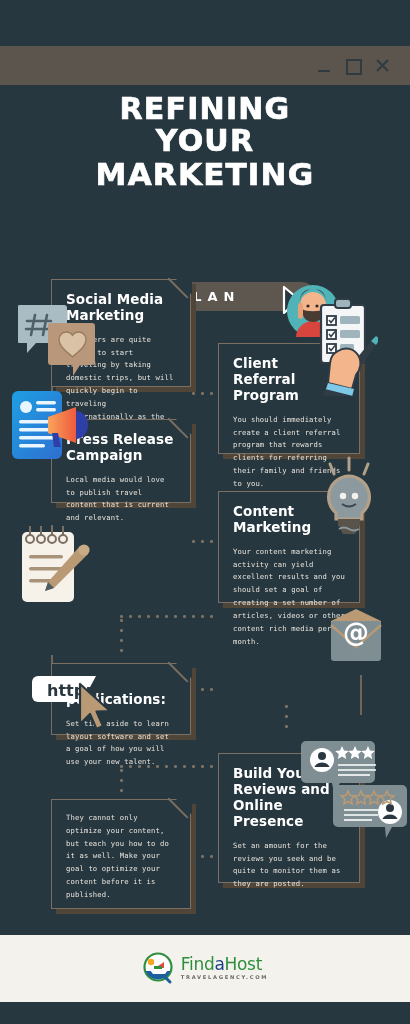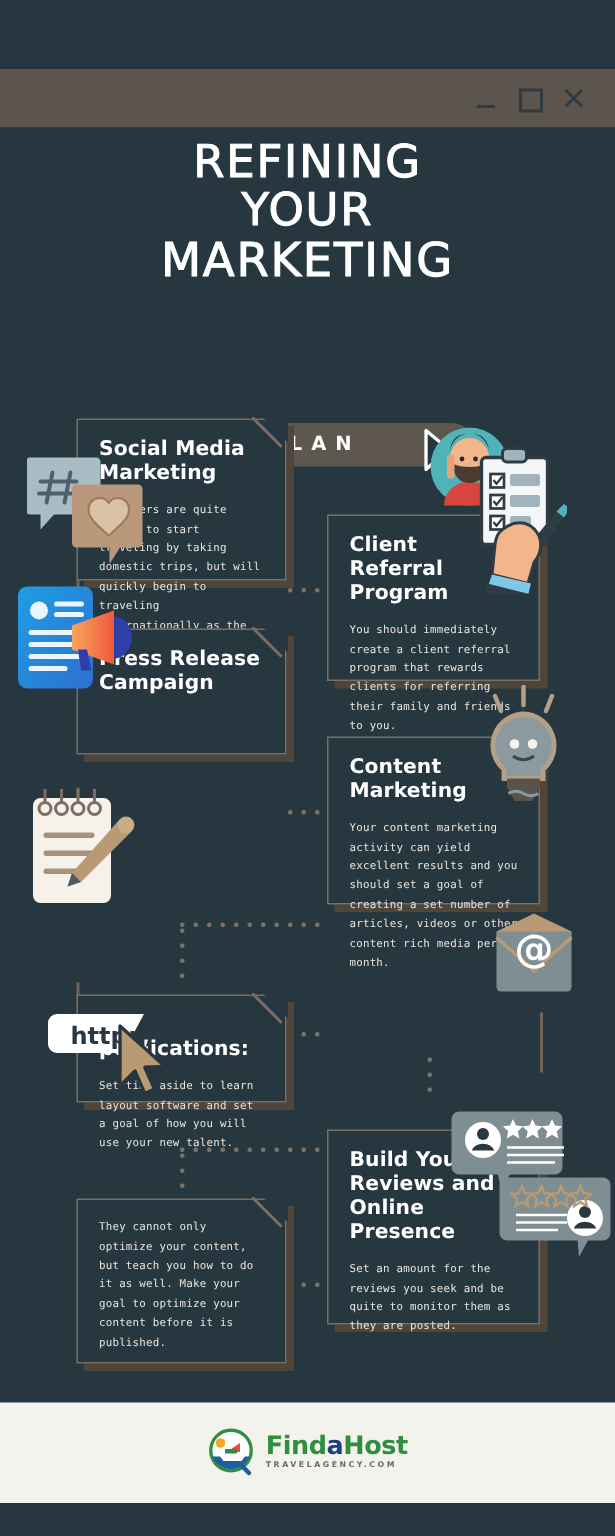--- a/index.html
+++ b/index.html
@@ -60,21 +60,21 @@
     overflow: hidden;
   }
 
   
   .hero {
     position: absolute; left: 0; top: 8px; width: 410px;
     text-align: center;
   }
   .hero h1 {
     font-family: "DejaVu Sans", sans-serif;
-    font-weight: 400;
+    font-weight: 700;
     color: #ffffff;
     font-size: 30px;
     line-height: 1.08;
     letter-spacing: 1.2px;
     text-transform: uppercase;
     -webkit-text-stroke: 0.7px #ffffff;
   }
   .hero h1 .l2 { font-size: 30px; display: block; }
   .hero h1 .l3 { font-size: 31px; display: block; }
 
@@ -150,21 +150,21 @@
     background: #f4f2ed;
     display: flex; align-items: center; justify-content: center;
   }
   .strip-bottom {
     position: absolute; left: 0; top: 1002px;
     width: 410px; height: 22px;
     background: #263740;
   }
   .logo { display: flex; align-items: center; gap: 5px; }
   .logo-text { display: flex; flex-direction: column; line-height: 1; }
-  .logo-main { font-size: 17px; font-weight: 700; letter-spacing: -0.3px; }
+  .logo-main { font-size: 17px; font-weight: 400; letter-spacing: -0.3px; }
   .logo-main .c1 { color: #2f8f3e; }
   .logo-main .c2 { color: #1d3f86; }
   .logo-main .c3 { color: #2f8f3e; }
   .logo-sub {
     font-size: 5.2px; letter-spacing: 1.7px; color: #6a6a6a;
     margin-top: 2px; font-weight: 700;
   }
 
   .icon-abs { position: absolute; }
 </style>
@@ -379,20 +379,21 @@
           <path d="M45 102 l26 6 l-3 12 l-27 -6 z" fill="#7ec8e8"></path>
           <path d="M42 108 l28 7 l-5 22 l-30 -8 z" fill="#2f3b45"></path>
         </g>
       </svg>
     </div>
 
     <div class="card" style="left:51px; top:334px; width:140px; height:84px;">
       <div class="foldcorner"></div>
       <div class="foldline"></div>
       <h2>Press Release<br>Campaign</h2>
+      <p>Local media would love to publish travel content that is current and relevant.</p>
     </div>
 
     <div class="icon-abs" style="left:8px; top:300px;">
       <svg width="84" height="80" viewBox="0 0 84 80">
         <defs>
           <linearGradient id="docg" x1="0" y1="0" x2="1" y2="1">
             <stop offset="0" stop-color="#1e9fe3"></stop>
               <stop offset="1" stop-color="#2f6fd0"></stop>
           </linearGradient>
           <linearGradient id="meg" x1="0" y1="0" x2="1" y2="0">

